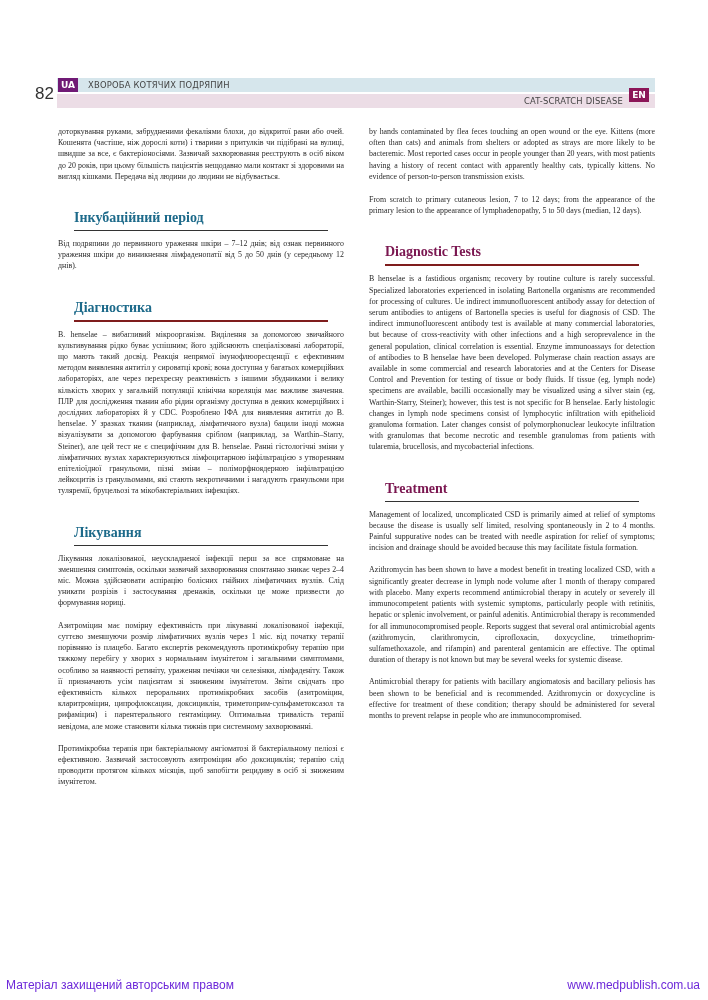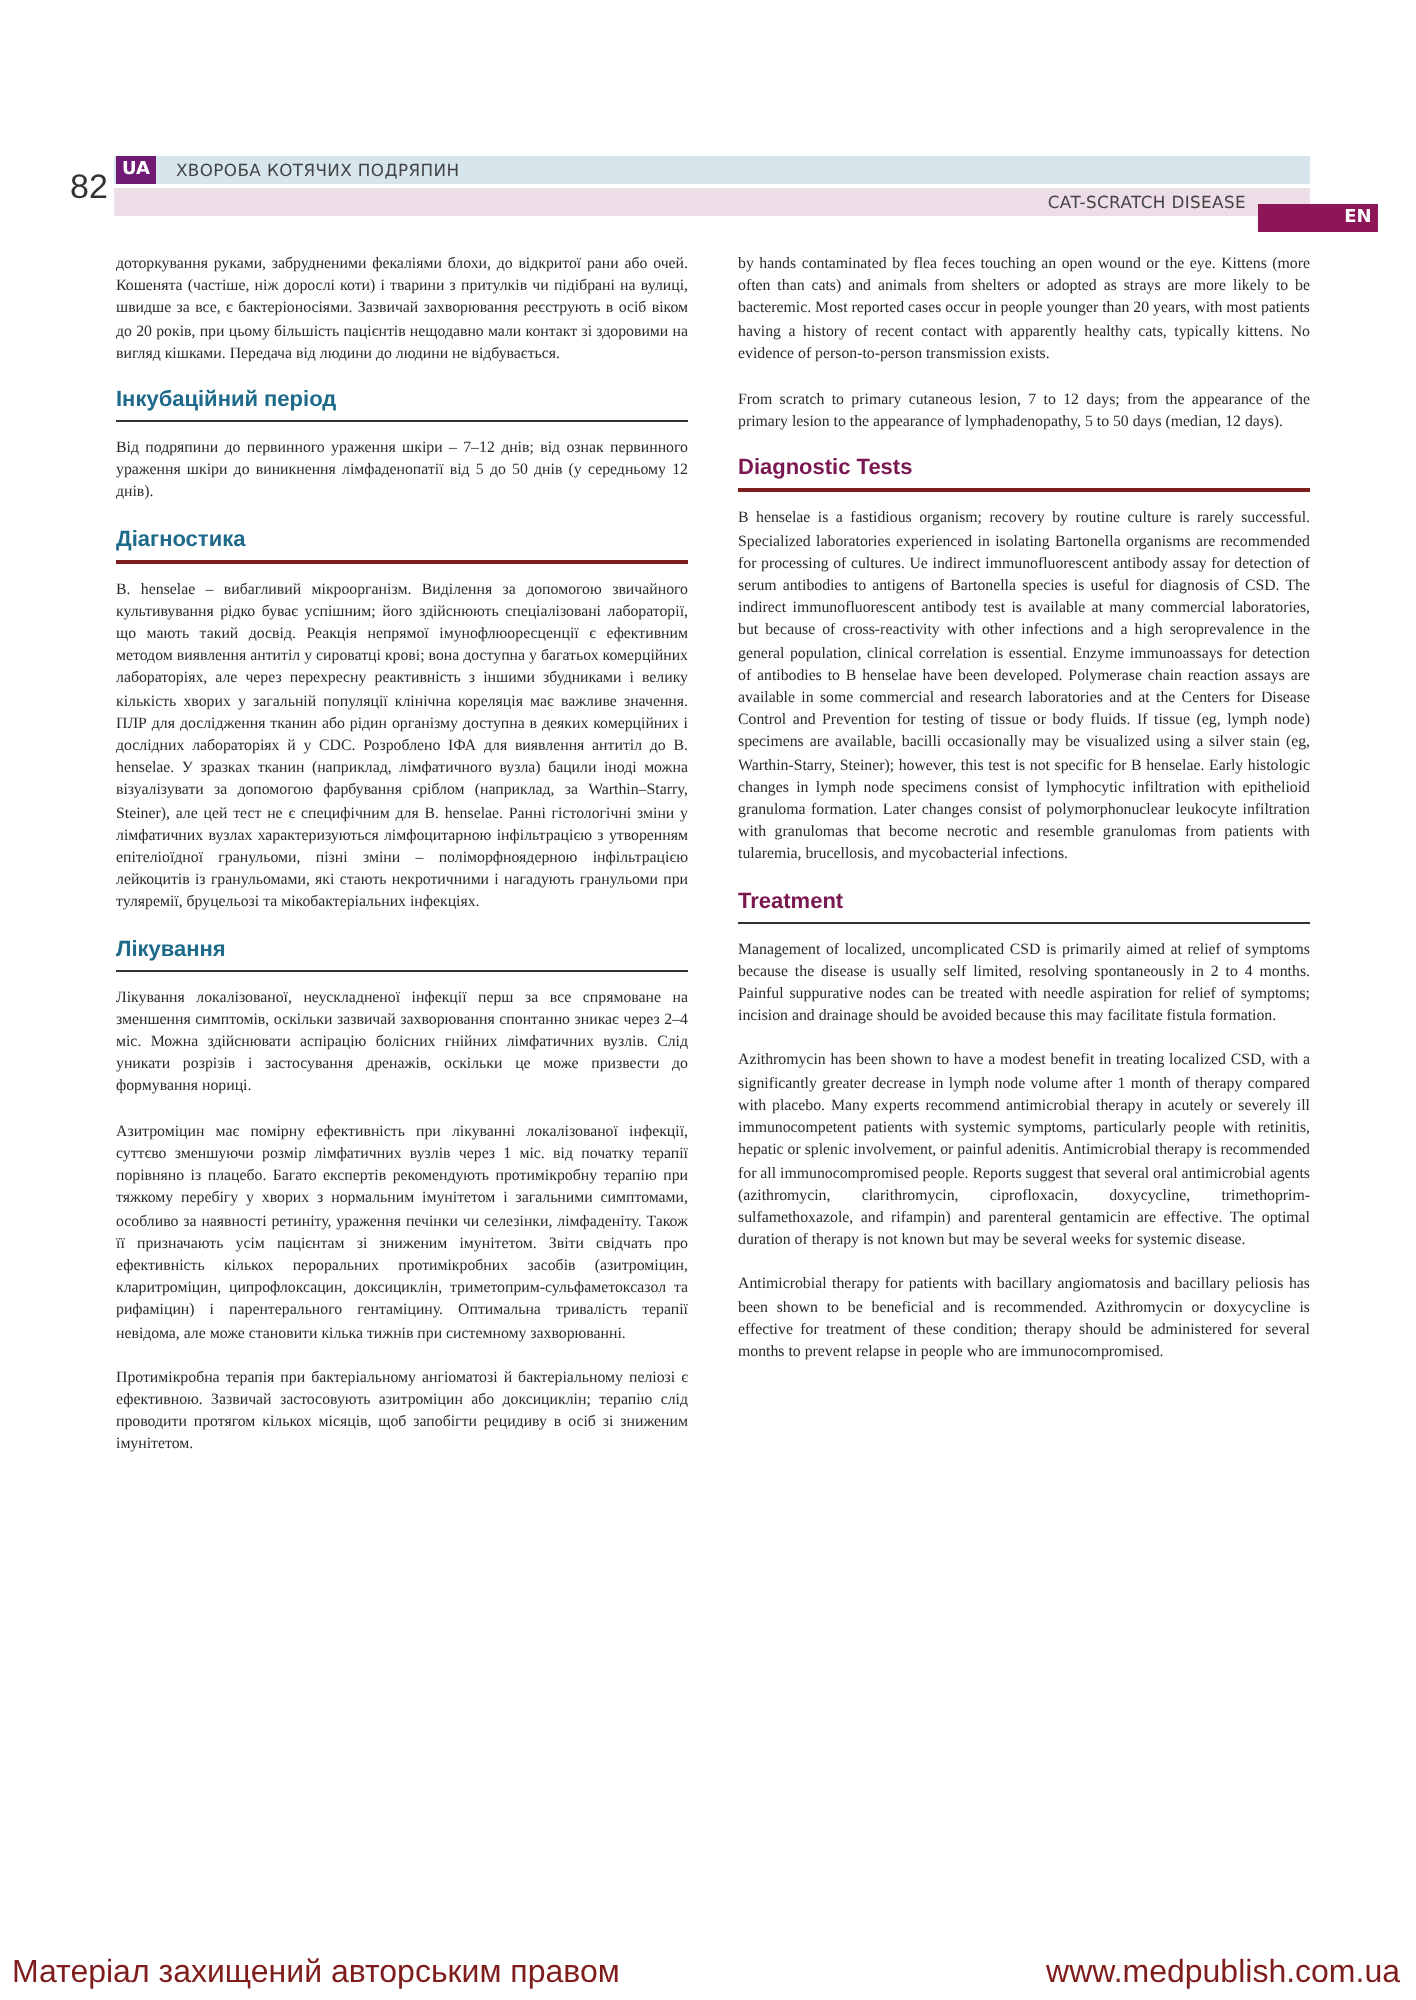--- a/index.html
+++ b/index.html
@@ -15,46 +15,46 @@
     position: absolute; left: 57px; top: 78px; width: 598px; height: 14px; background: #d6e6ec;
   }
   .bar-pink {
     position: absolute; left: 57px; top: 94px; width: 598px; height: 14px; background: #ecdde6;
   }
   .tag {
     position: absolute; font-family: "DejaVu Sans", sans-serif; font-weight: bold; font-size: 9px;
     color: #fff; height: 14px; line-height: 14px; text-align: center; width: 20px;
   }
   .tag-ua { left: 58px; top: 78px; background: #701a75; }
-  .tag-en { left: 629px; top: 102px; background: #8c1658; padding-left: 40px; }
+  .tag-en { left: 629px; top: 88px; background: #8c1658; }
   .hdr-title {
     position: absolute; font-family: "DejaVu Sans", sans-serif; font-size: 8.4px; color: #444;
     height: 15px; line-height: 14px; letter-spacing: 0.2px;
   }
   .hdr-ua { left: 88px; top: 78px; }
   .hdr-en { right: 85px; top: 94px; }
 
   .col { position: absolute; top: 126px; width: 286px; }
   .col-ua { left: 58px; }
   .col-en { left: 369px; }
 
   p {
     margin: 0; font-size: 7.9px; line-height: 11.2px; text-align: justify; hyphens: manual;
   }
   .gap { height: 11px; }
   h2 {
-    margin: 0; font-family: Liberation Sans, sans-serif; font-weight: bold; font-size: 11px;
+    margin: 16px; font-family: Liberation Serif, serif; font-weight: bold; font-size: 14px;
     padding-bottom: 4px; border-bottom: 1.5px solid #333; margin-bottom: 7px;
   }
   .col-ua h2 { color: #1d6a8a; }
   .col-en h2 { color: #7a1650; }
   h2.light { border-bottom: 2px solid #7f1d1d; }
 
   .footer {
-    position: absolute; top: 978px; font-family: "Liberation Sans", sans-serif; font-size: 16px; color: #7f1d1d;
+    position: absolute; top: 978px; font-family: "Liberation Sans", sans-serif; font-size: 12px; color: #6d28d9;
   }
   .footer-left { left: 6px; }
   .footer-right { right: 8px; }
 </style>
 </head>
 <body>
 
 <div class="page-num">82</div>
 <div class="bar-blue"></div>
 <div class="bar-pink"></div>

